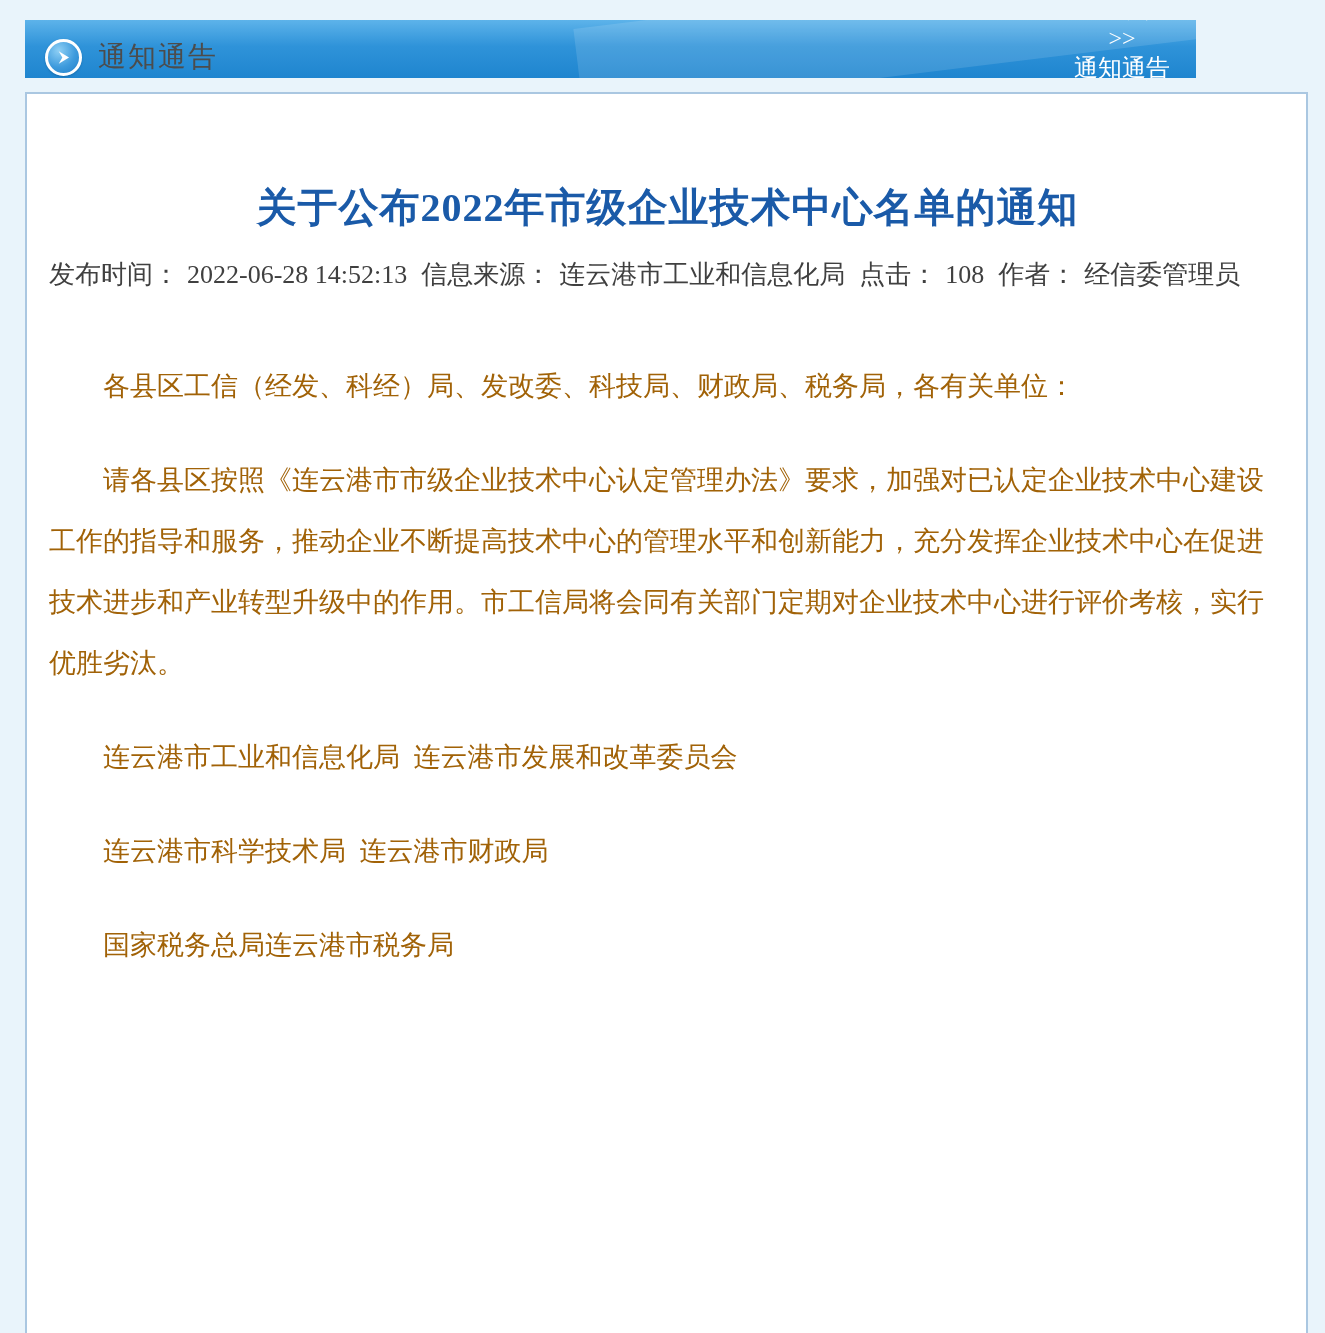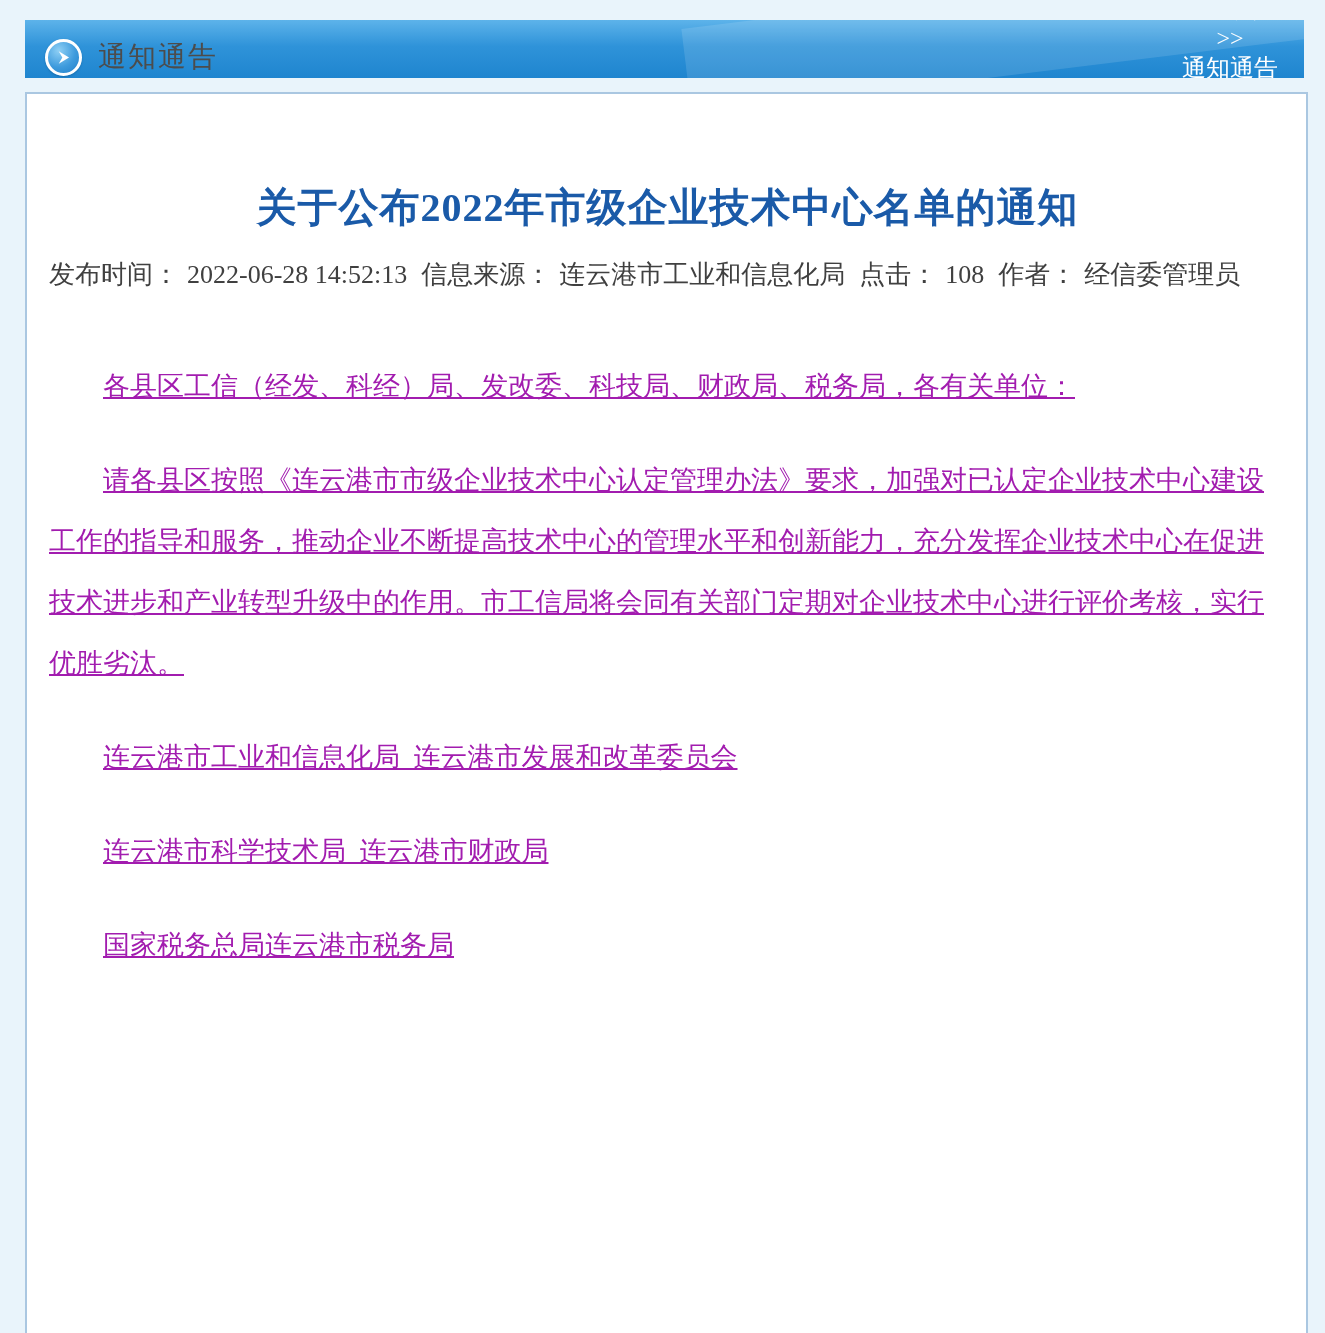--- a/index.html
+++ b/index.html
@@ -9,21 +9,21 @@
     background: #e9f4fb;
     font-family: "Liberation Serif", "DejaVu Serif", serif;
     overflow: hidden;
     position: relative;
   }
 
   
   .header-bar {
     position: absolute;
     left: 25px; top: 20px;
-    width: 1279px; height: 58px;
+    width: 1171px; height: 58px;
     background: linear-gradient(180deg, #5db3ea 0%, #2f93d9 45%, #1f85cf 100%);
     display: flex; align-items: center; justify-content: space-between;
     padding: 16px 18px 0 20px;
     overflow: hidden;
   }
   .header-bar::before {
     content: "";
     position: absolute;
     top: -34px; right: -80px;
     width: 700px; height: 86px;
@@ -84,26 +84,25 @@
     margin-top: 23px;
     font-size: 26px;
     color: #404040;
     white-space: nowrap;
   }
   .meta-line .m-label { margin-right: 8px; }
   .meta-line .m-value { margin-right: 14px; }
   .article-body { margin-top: 64px; }
   .article-body p {
     font-size: 27px;
-    color: #a21caf;
+    color: #a16207;
     line-height: 61px;
     text-indent: 2em;
     margin: 0 0 33px 0;
     white-space: pre-wrap;
-    text-decoration: underline;
   }
   .article-body p.spaced-top { margin-top: 33px; }
 </style>
 </head>
 <body>
 
 <div class="header-bar">
   <div class="header-left">
     <span class="circle-icon">
       <svg viewBox="0 0 24 24" aria-hidden="true">

